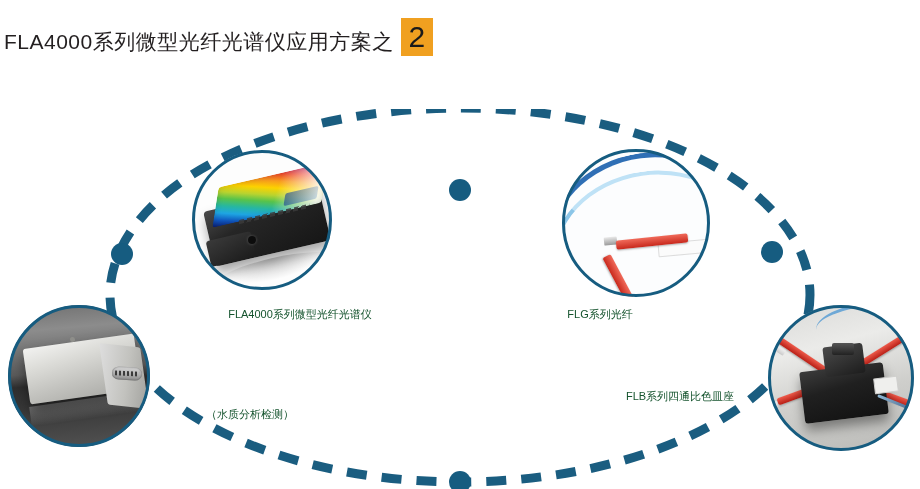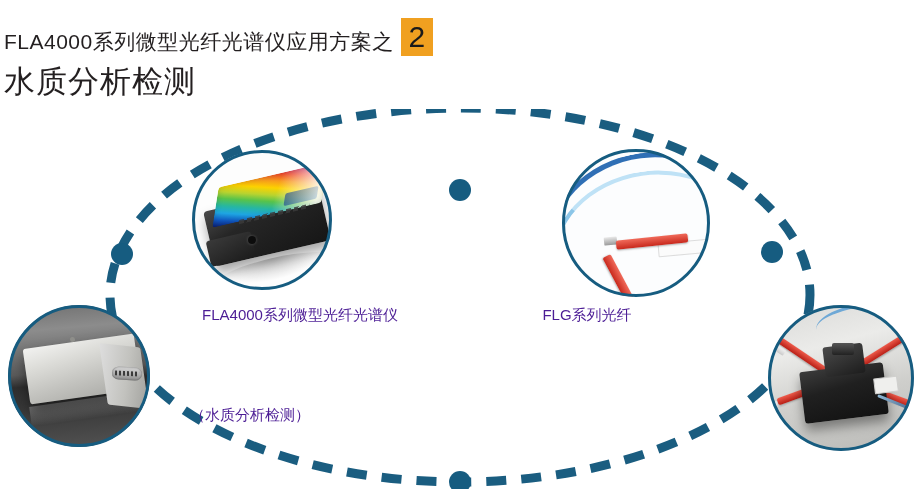--- a/index.html
+++ b/index.html
@@ -148,34 +148,33 @@
   .tip-3{left:2px;top:96px;transform:rotate(-20deg);}
   .tip-4{left:140px;top:106px;transform:rotate(20deg);}
   .cuv-wire{position:absolute;left:108px;top:98px;width:48px;height:3px;
     background:linear-gradient(90deg,#8fb7d4,#35507a);transform:rotate(22deg);border-radius:2px;}
   .cuv-cable{position:absolute;left:48px;top:-4px;width:120px;height:40px;
     border-top:4px solid #6ea8d6;border-radius:50%;transform:rotate(-6deg);}
   .cuv-plate{position:absolute;left:106px;top:72px;width:22px;height:14px;
     background:#efefed;border:1px solid #cfcfcd;transform:rotate(-7deg);border-radius:1px;}
 
   
-  .cap{position:absolute;font-size:15px;line-height:19px;color:#4c1d95;white-space:nowrap;}
+  .cap{position:absolute;font-size:11px;line-height:19px;color:#14532d;white-space:nowrap;}
   .cap.center{text-align:center;}
 </style>
 </head>
 <body>
 
 <div class="stage">
 
   <div class="header">
     <div class="title-row">
       <span class="title-text">FLA4000系列微型光纤光谱仪应用方案之</span>
       <span class="badge" style="background:#F0A020;">2</span>
     </div>
-    <div class="subtitle">水质分析检测</div>
   </div>
 
   <div class="flow">
     <svg width="920" height="389" viewBox="0 0 920 389">
       <ellipse cx="460" cy="186" rx="350" ry="187" fill="none" stroke="#1A5D80" stroke-width="9" stroke-dasharray="20 15" stroke-linecap="butt"></ellipse>
       <circle cx="460" cy="81" r="11" fill="#165C80"></circle>
       <circle cx="122" cy="145" r="11" fill="#165C80"></circle>
       <circle cx="772" cy="143" r="11" fill="#165C80"></circle>
       <circle cx="460" cy="373" r="11" fill="#165C80"></circle>
     </svg>
@@ -203,21 +202,21 @@
       <div class="fib fib-b"></div>
       <div class="fib fib-c"></div>
       <div class="label-tag"></div>
       <div class="ferrule fer-a"></div>
       <div class="conn conn-a"></div>
 
       <div class="conn conn-b"></div>
     </div>
   </div>
   <div class="pring" style="left:562px;top:140px;width:148px;height:148px;"></div>
-  <div class="cap center" style="left:487px;top:296px;width:200px;">FLG系列光纤</div>
+  <div class="cap center" style="left:500px;top:296px;width:200px;">FLG系列光纤</div>
 
   <div class="pcircle" style="left:8px;top:296px;width:142px;height:142px;">
     <div class="photo">
       <div class="lamp-bg"></div>
       <div class="lamp-shadow"></div>
       <div class="lamp-body"></div>
       <div class="lamp-face"></div>
       <div class="db9">
           <i></i>
         </div>
@@ -240,14 +239,15 @@
       <div class="fiber-arm arm-3"></div>
       <div class="fiber-arm arm-4"></div>
       <div class="cuv-base"></div>
       <div class="cuv-top"></div>
       <div class="cuv-cap"></div>
       <div class="cuv-plate"></div>
       <div class="cuv-wire"></div>
     </div>
   </div>
   <div class="pring" style="left:768px;top:296px;width:146px;height:146px;"></div>
+  <div class="cap center" style="left:570px;top:378px;width:220px;">FLB系列四通比色皿座</div>
 
 </div>
 
 </body></html>

